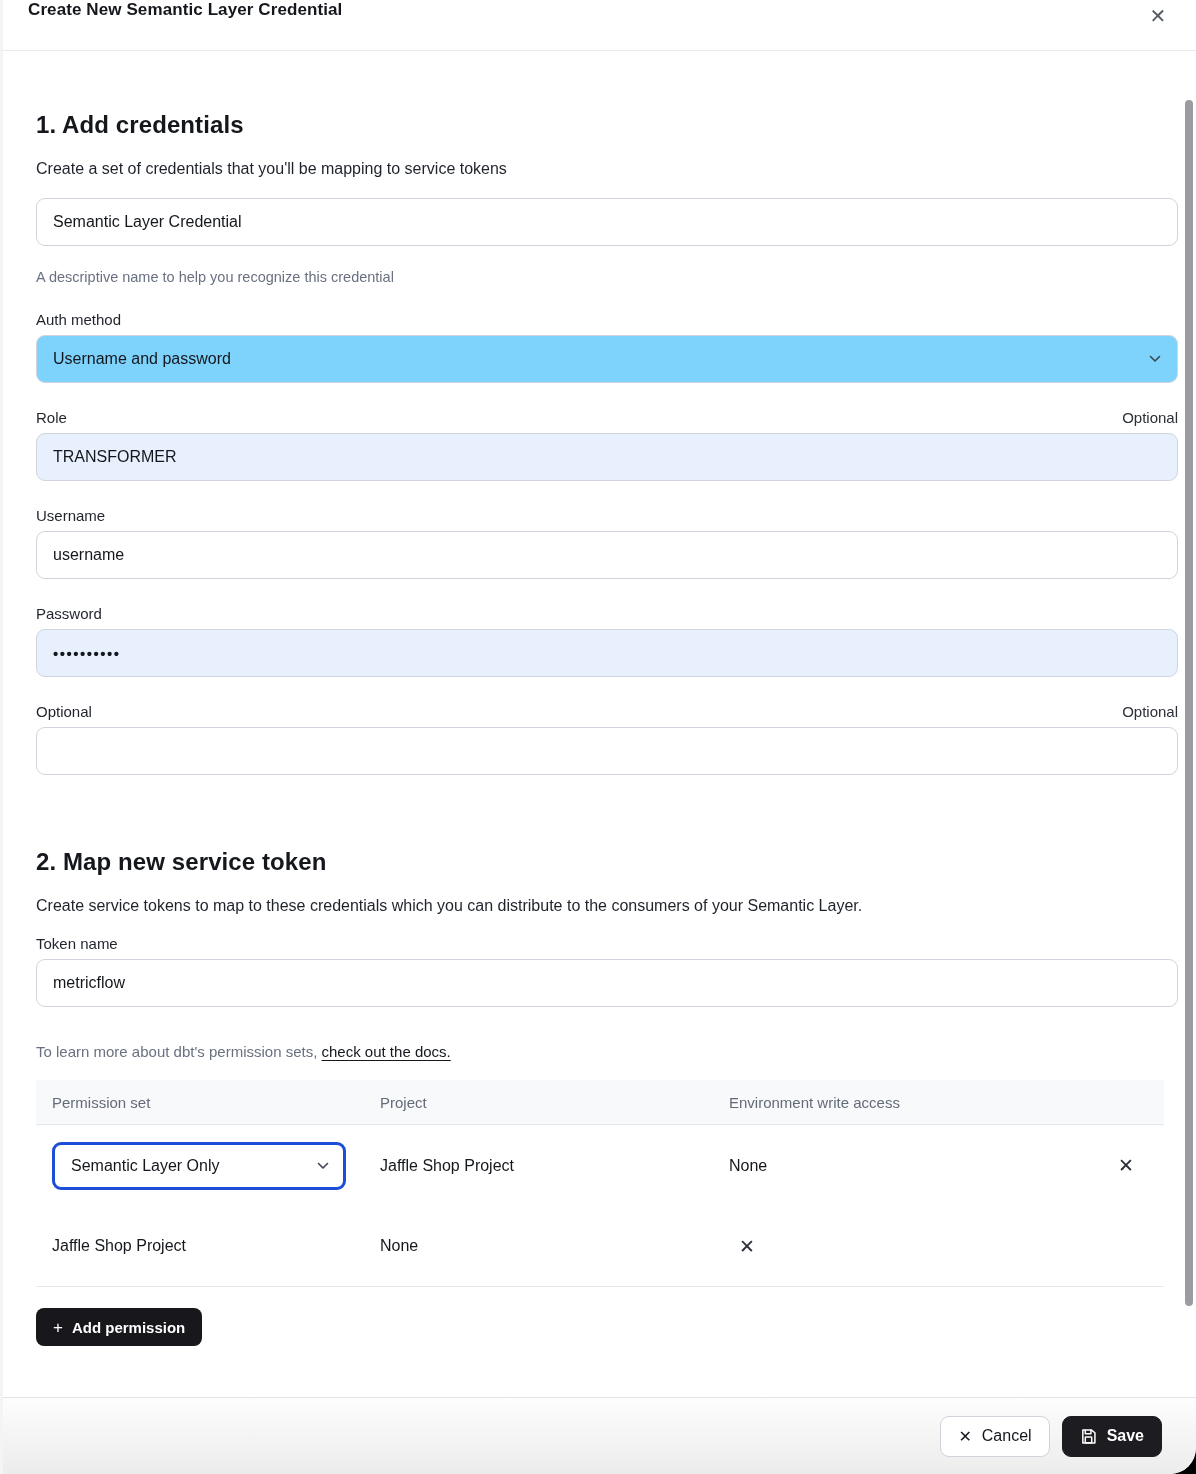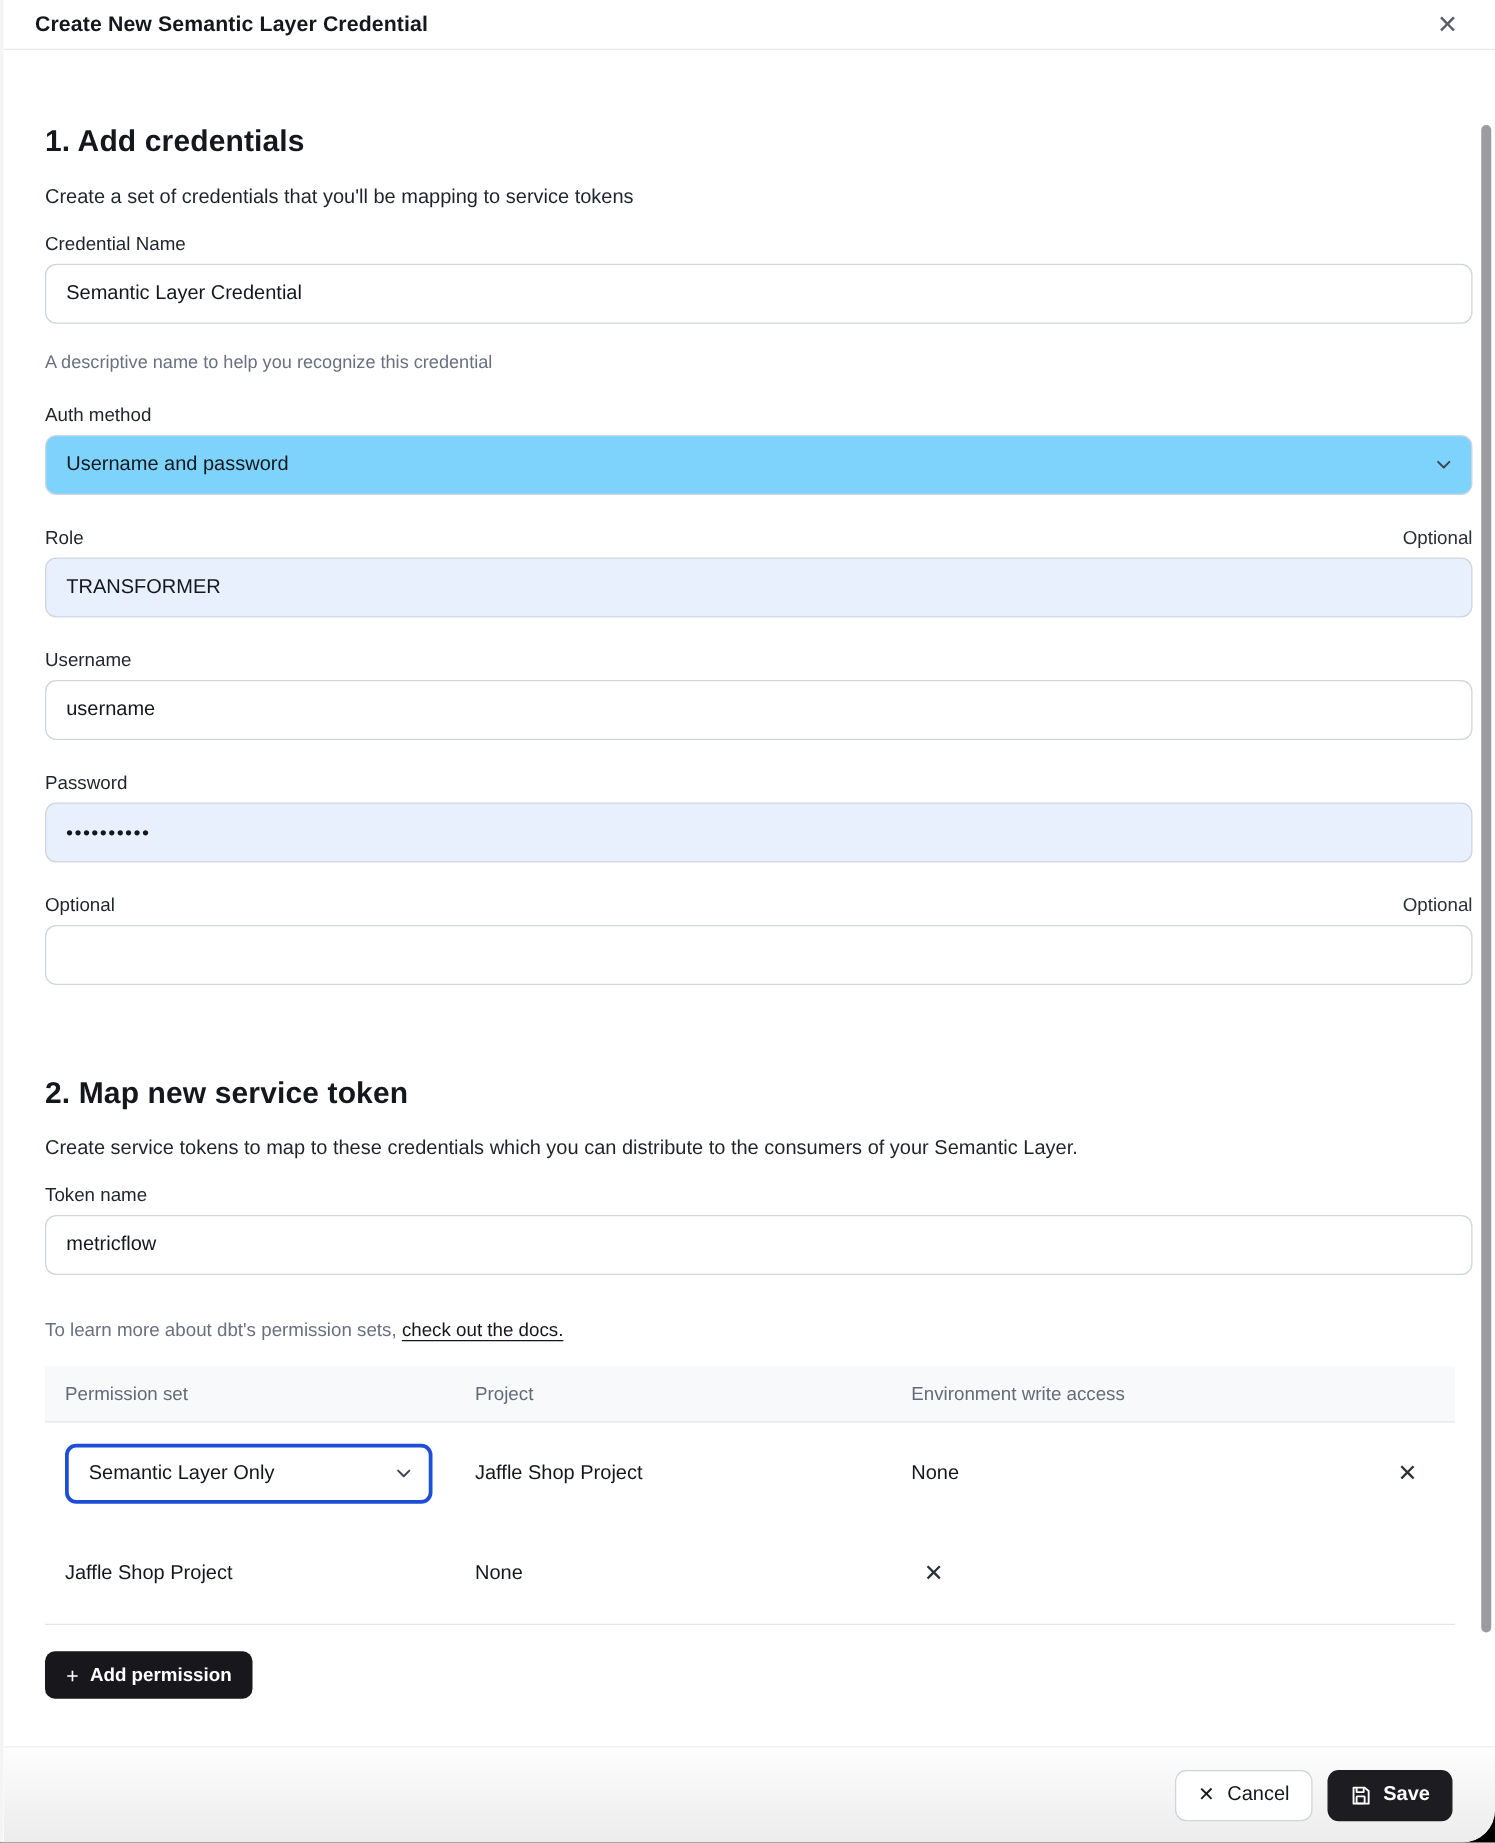--- a/index.html
+++ b/index.html
@@ -14,23 +14,22 @@
     position: relative;
     width: 1196px;
     height: 1474px;
     background: #fff;
     border-bottom-right-radius: 26px;
     overflow: hidden;
     border-left: 3px solid #f4f4f5;
   }
   
   .modal-header {
-    height: 40px;
+    height: 51px;
     display: flex;
-    align-items: center;
     justify-content: space-between;
     padding: 0 22px 0 25px;
     border-bottom: 1px solid #e7e9ec;
   }
   .modal-title { font-size: 17px; font-weight: 700; color: #14171c; letter-spacing: .1px; }
   .close-btn {
     width: 32px; height: 32px;
     display: flex; align-items: center; justify-content: center;
     font-size: 20px; font-weight: 300; color: #555a63;
     cursor: pointer; background: none; border: none;
@@ -160,23 +159,20 @@
     </button>
   </div>
 
   <div class="modal-body">
 
     
     <div class="section-heading">1. Add credentials</div>
     <div class="section-desc">Create a set of credentials that you'll be mapping to service tokens</div>
 
     <div class="field first">
-      <div class="label-row">
-        <span class="field-label">Credential Name</span>
-      </div>
       <input class="text-input" type="text" value="Semantic Layer Credential" style="">
       <div class="helper-text">A descriptive name to help you recognize this credential</div>
     </div>
 
     <div class="field">
       <div class="label-row">
         <span class="field-label">Auth method</span>
       </div>
       <div class="select-box">
         <span>Username and password</span>

